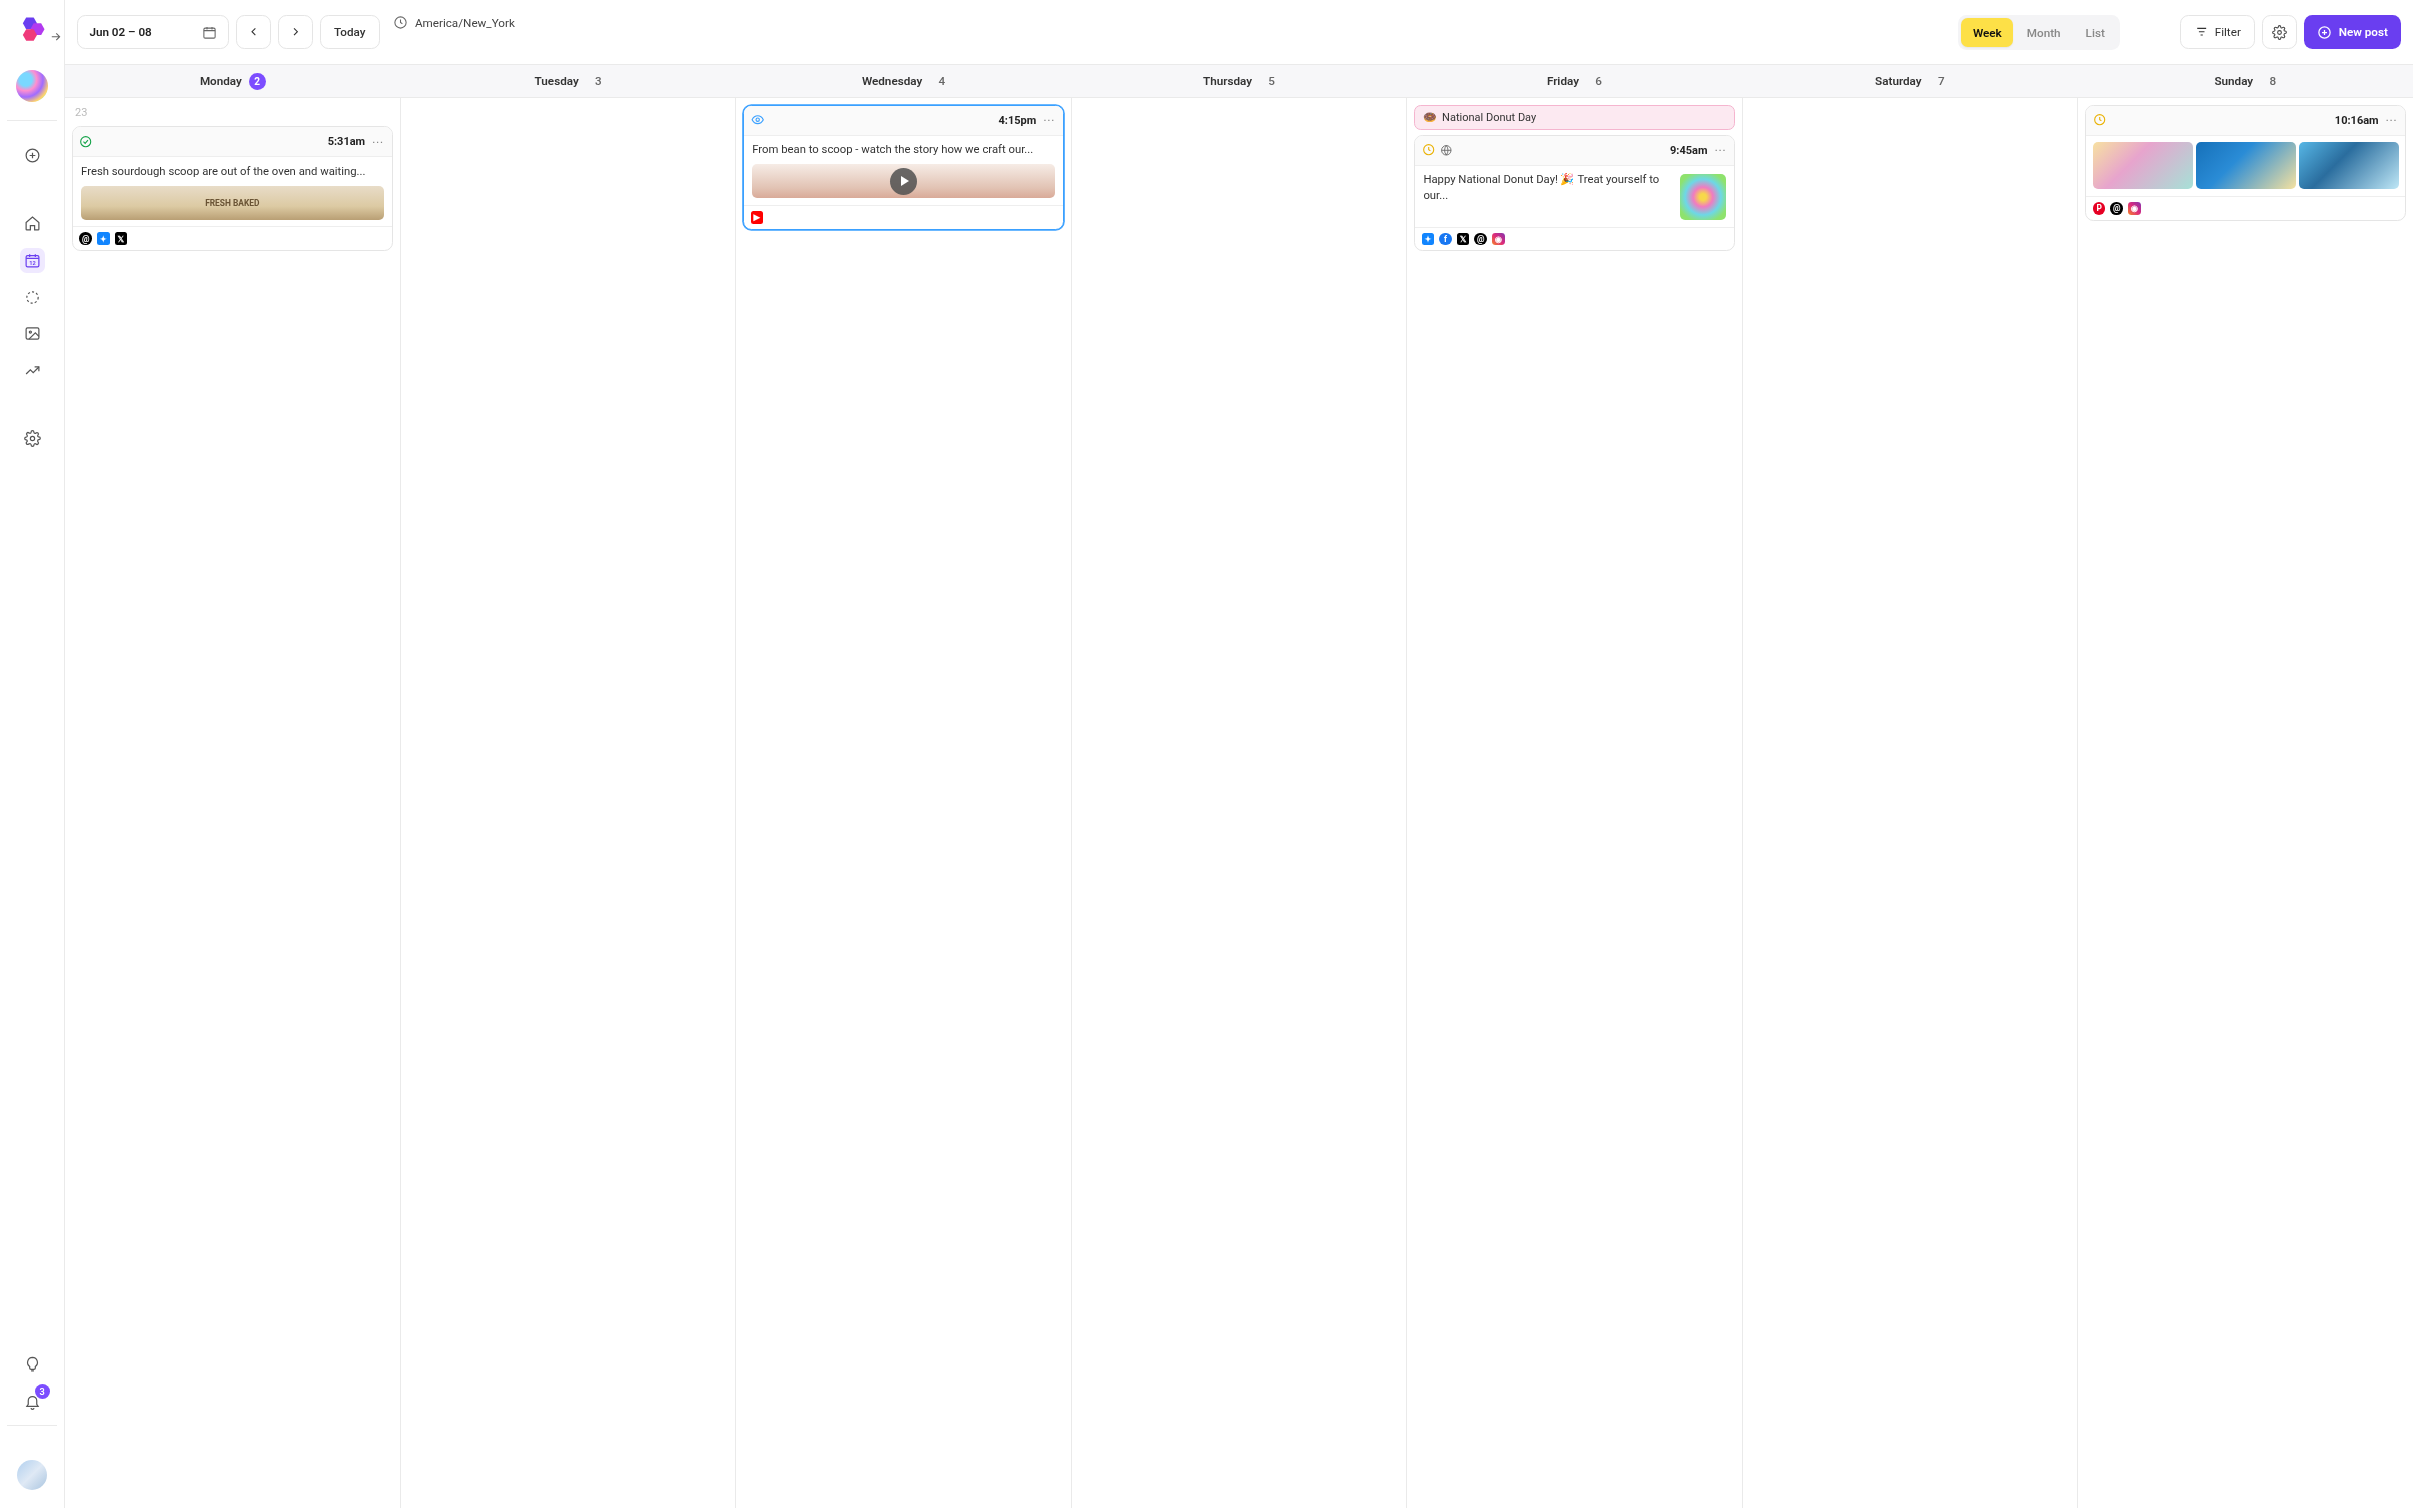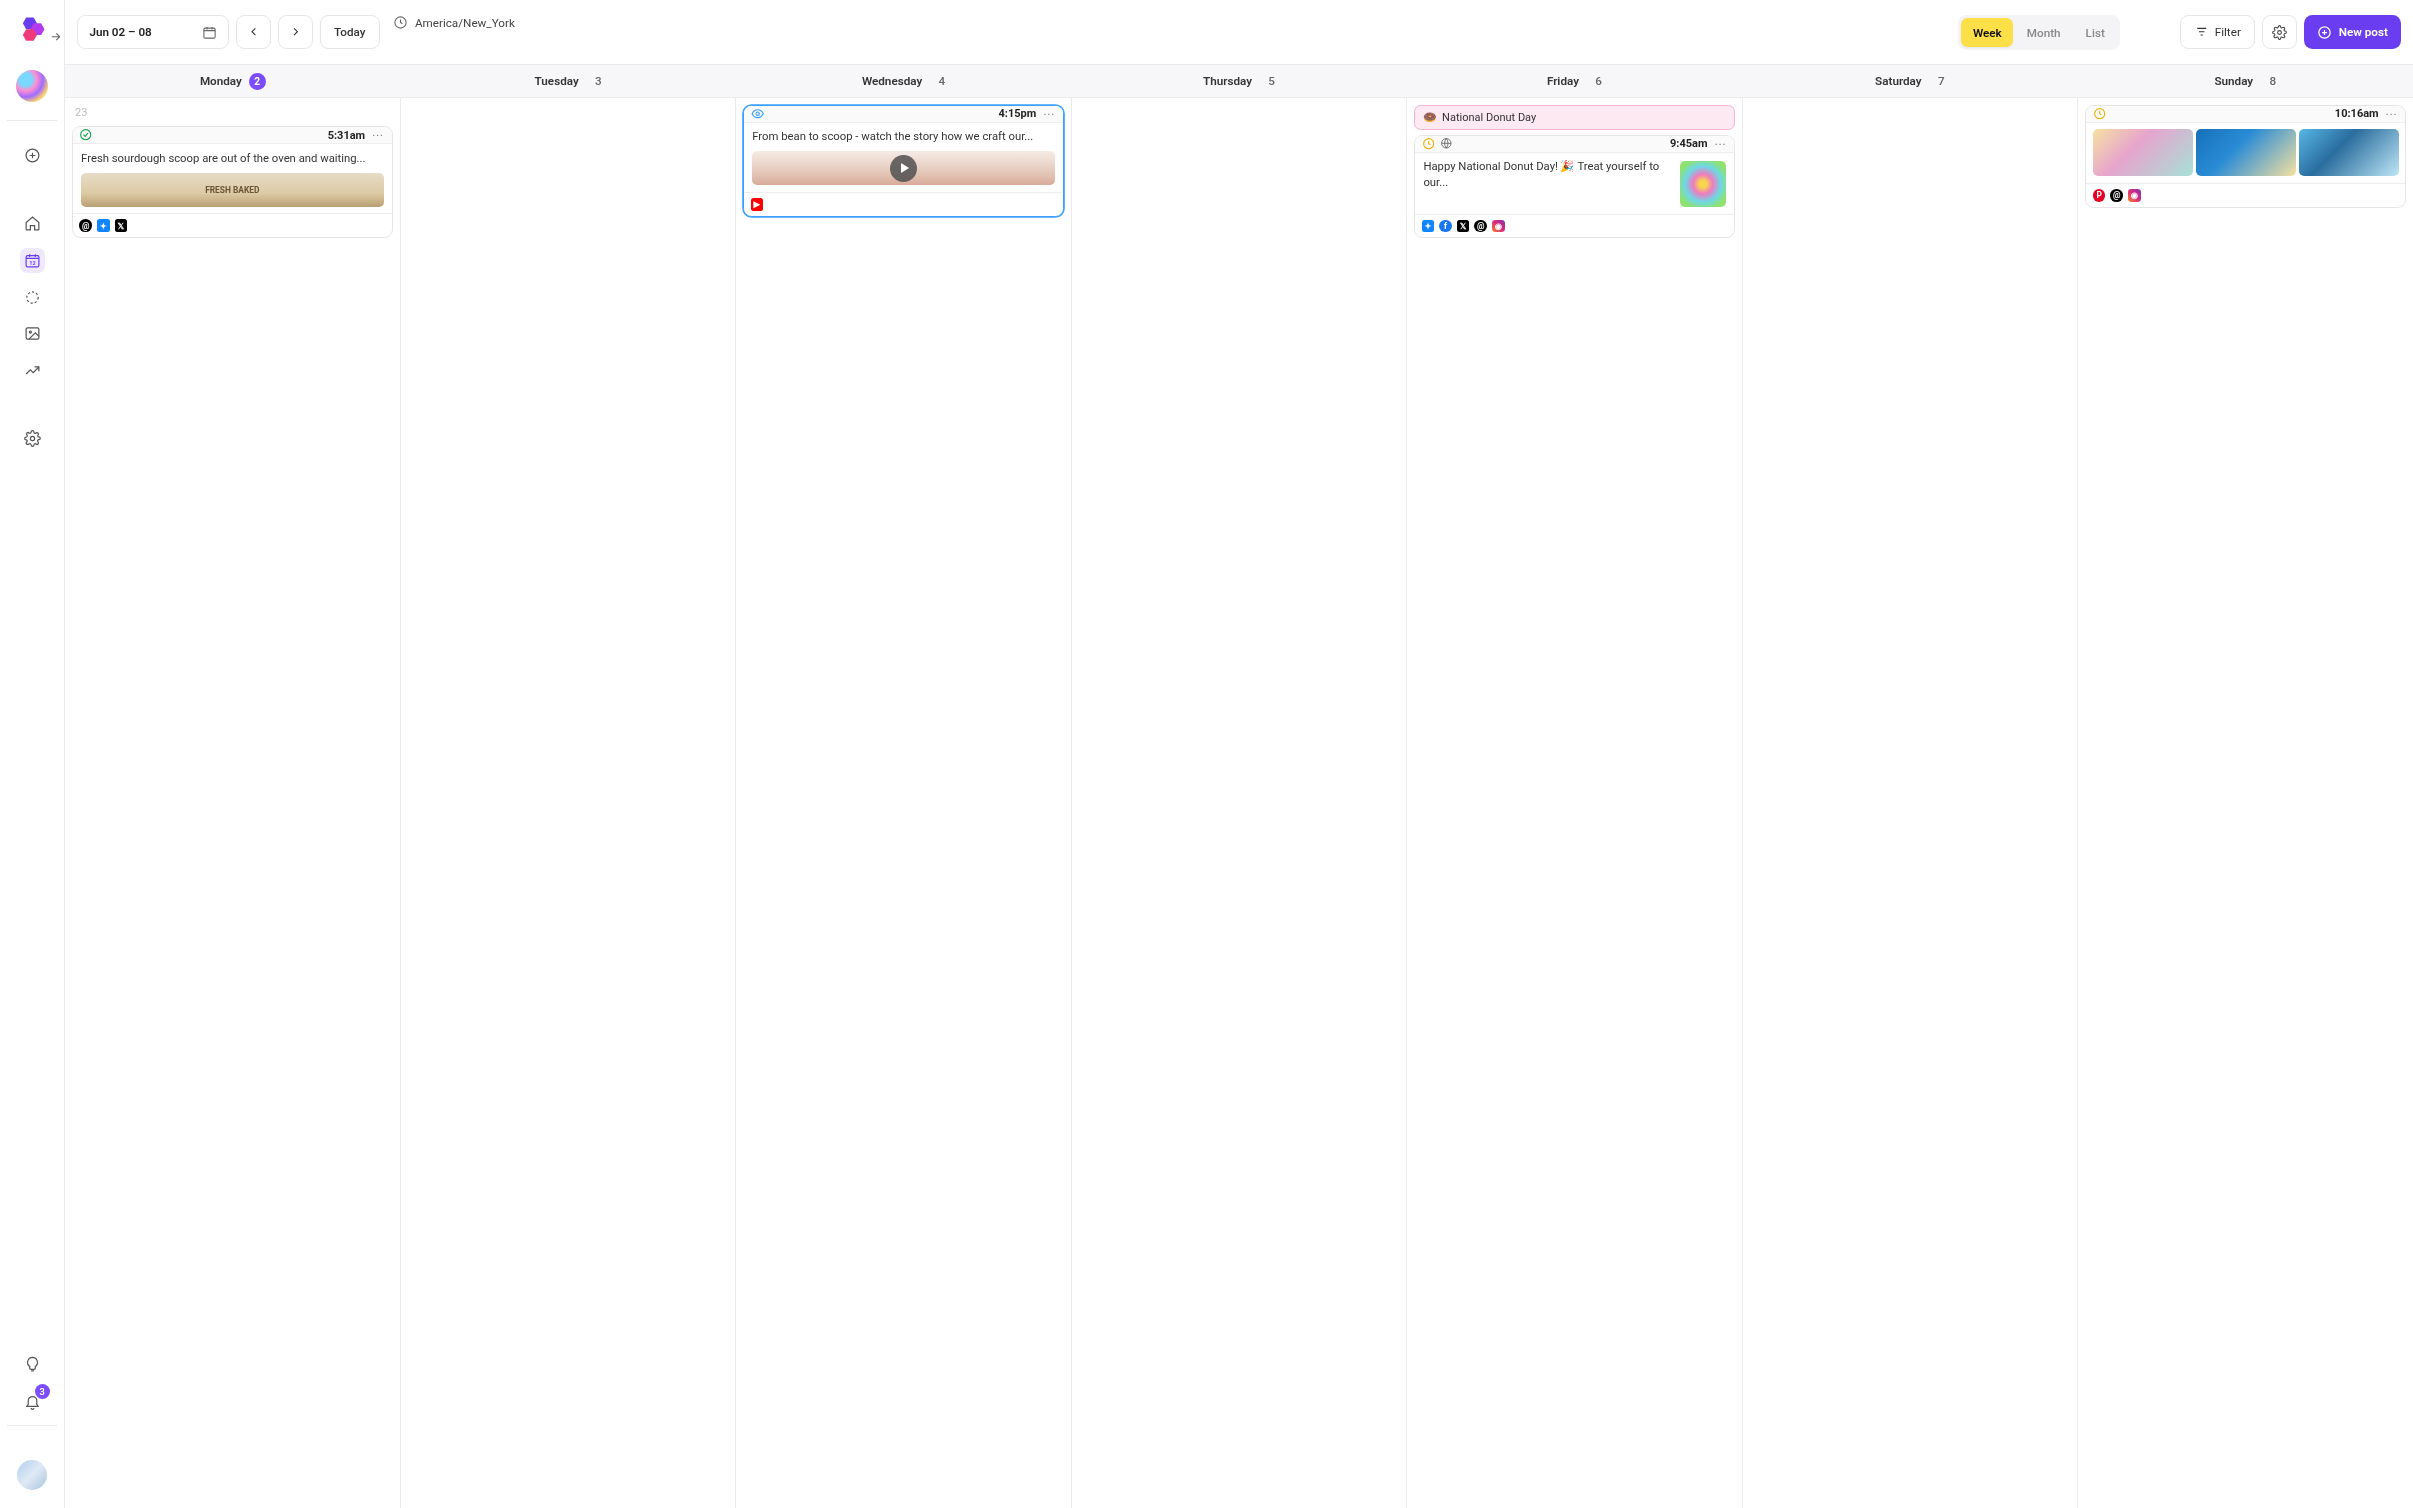--- a/index.html
+++ b/index.html
@@ -39,21 +39,21 @@
 
 .grid { flex: 1; display: flex; overflow: auto; }
 .day-col { flex: 1; border-right: 0.8px solid #eaeaea; padding: 6.7px; position: relative; }
 .day-col:last-child { border-right: none; }
 .week-num { color: #bbb; font-size: 11px; padding: 1.7px 3.4px 6.7px; }
 
 .event-chip { border: 0.8px solid #f5b5cf; background: #fce9f1; border-radius: 6.7px; padding: 5px 8.4px; font-size: 11px; color: #333; display: flex; align-items: center; gap: 5px; margin-bottom: 5px; cursor: pointer; }
 
 .post-card { border: 0.8px solid #e5e5e5; border-radius: 8.4px; background: #fff; margin-bottom: 6.7px; overflow: hidden; cursor: pointer; }
 .post-card.sel { border-color: #3aa0ff; box-shadow: 0 0 0 0.8px #3aa0ff; }
-.post-head { height: 17px; background: #fafafa; border-bottom: 0.8px solid #eee; display: flex; align-items: center; padding: 0 6.7px; gap: 5px; }
+.post-head { height: 30px; background: #fafafa; border-bottom: 0.8px solid #eee; display: flex; align-items: center; padding: 0 6.7px; gap: 5px; }
 .post-head .time { margin-left: auto; font-weight: 700; font-size: 11px; color: #222; }
 .post-head .more { color: #888; padding: 0 1.7px; cursor: pointer; }
 .post-body { padding: 6.7px 8.4px; }
 .post-text { font-size: 11.3px; color: #333; line-height: 1.35; overflow: hidden; display: -webkit-box; -webkit-line-clamp: 2; -webkit-box-orient: vertical; }
 .post-row { display: flex; gap: 6.7px; }
 .post-col-text { flex: 1; }
 
 .thumb { border-radius: 5px; background: #ddd; }
 .thumb-wide { width: 100%; height: 34px; margin-top: 6.7px; background: linear-gradient(180deg,#e8dcc8 0%, #dccaa3 60%, #b99f74 100%); position: relative; display:flex; align-items:center; justify-content:center; color:#6a5435; font-weight:700; font-size:8.4px; text-align:center; }
 .thumb-wide.video { background: linear-gradient(180deg,#f6ece6 0%, #e2c3b4 70%, #d9aa98 100%); }

